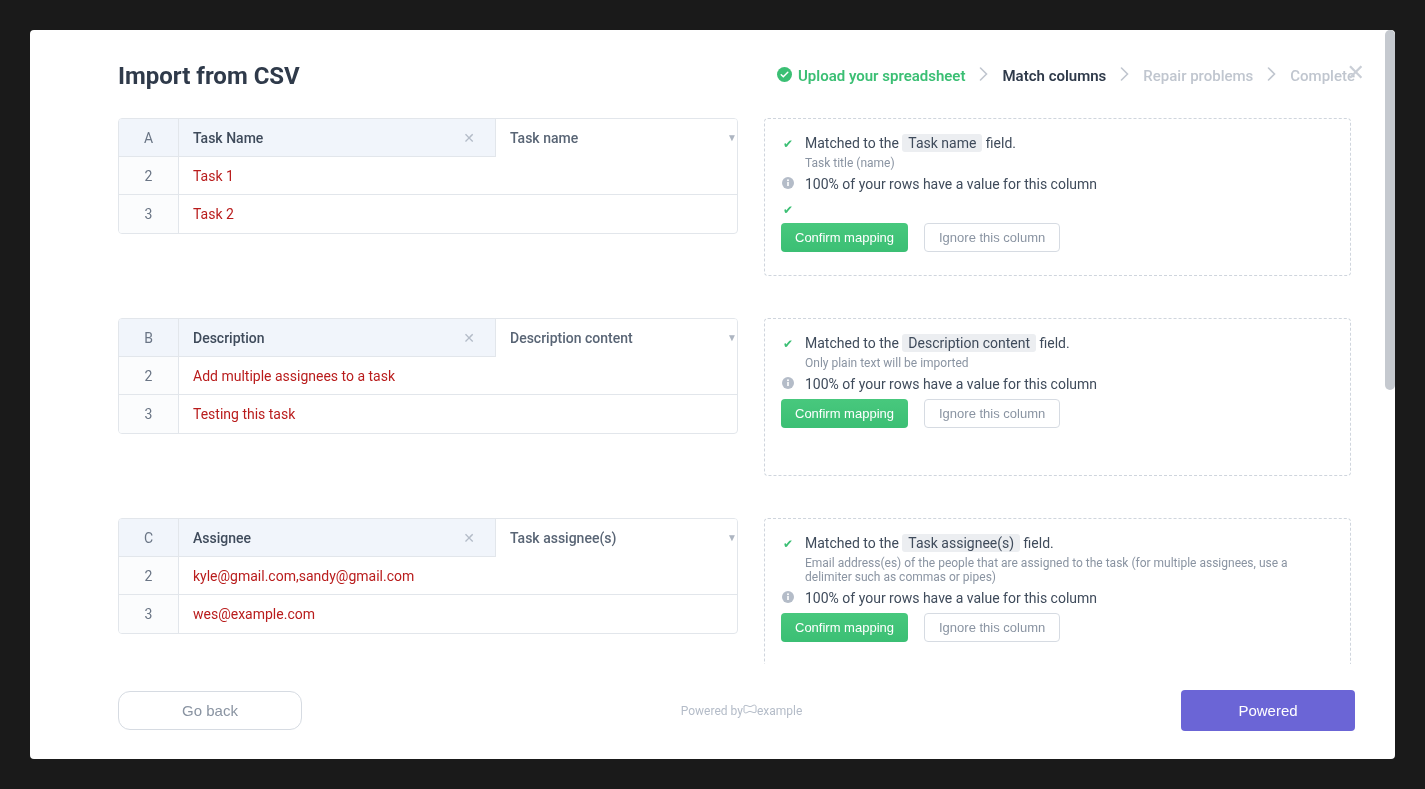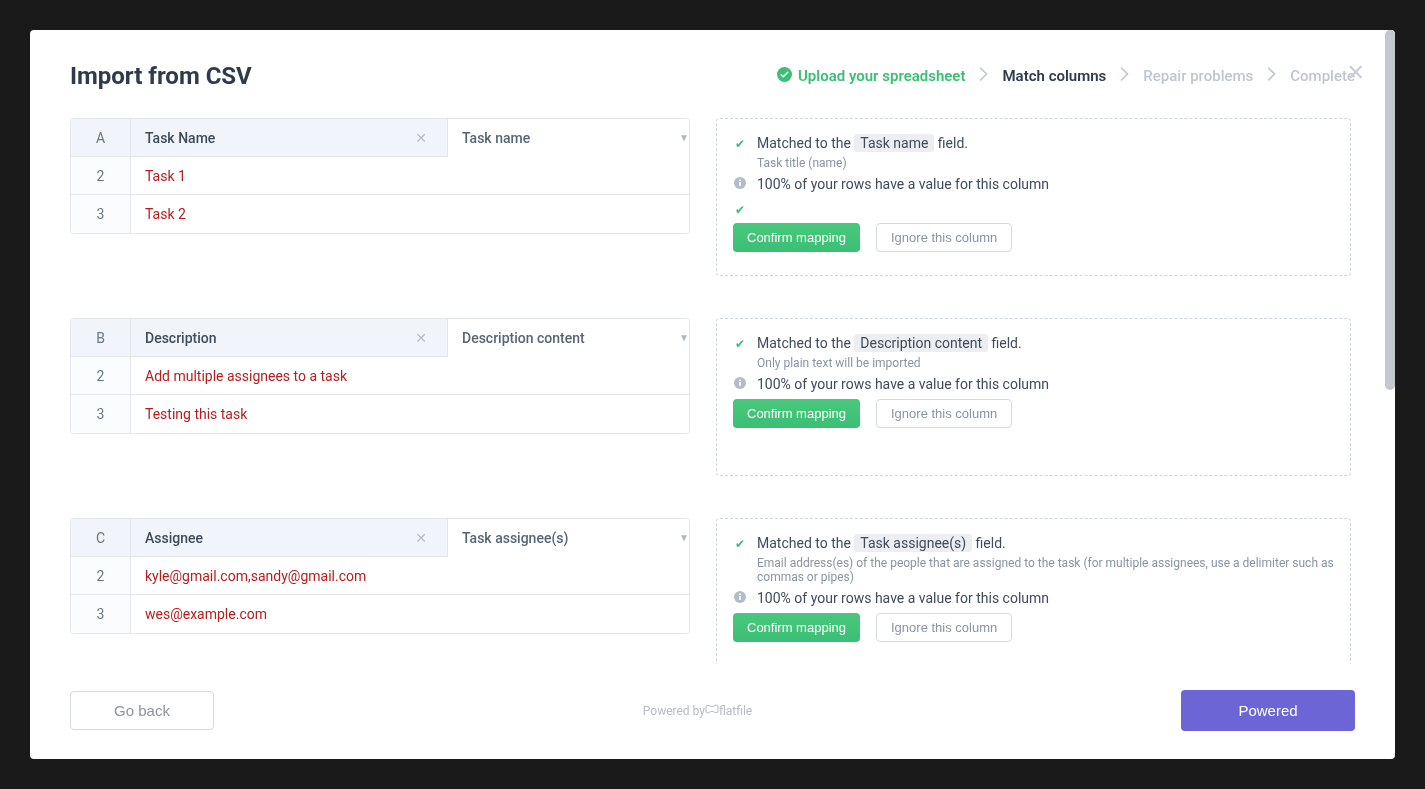--- a/index.html
+++ b/index.html
@@ -16,20 +16,21 @@
   .modal {
     position: absolute;
     top: 30px;
     left: 30px;
     right: 30px;
     bottom: 30px;
     background: #fff;
     border-radius: 4px;
     display: flex;
     flex-direction: column;
+    padding-left: 48px;
   }
   .modal-inner {
     flex: 1;
     padding: 32px 40px 0 40px;
     display: flex;
     flex-direction: column;
     min-height: 0;
   }
   .header-row {
     display: flex;
@@ -227,22 +228,22 @@
     display: flex;
     align-items: center;
     justify-content: space-between;
     padding: 16px 40px 28px 40px;
   }
   .btn-back {
     background: #fff;
     color: #8a94a2;
     border: 1px solid #d6dbe2;
     padding: 10px 0;
-    width: 144px;
-    border-radius: 4px;
+    width: 184px;
+    border-radius: 12px;
     font-size: 15px;
     cursor: pointer;
   }
   .powered {
     color: #b4bcc8;
     font-size: 12px;
     display: flex;
     align-items: center;
   }
   .btn-review {
@@ -478,18 +479,18 @@
 
   <div class="footer">
     <button class="btn-back">Go back</button>
     <div class="powered">
       <span>Powered by</span>
       <span>
         <svg width="14" height="12" viewBox="0 0 14 12">
             <path d="M1 3c3-2 5 2 8 0s4 0 4 0v6c-3 2-5-2-8 0s-4 0-4 0z" fill="none" stroke="#b4bcc8" stroke-width="1"></path>
           </svg>
       </span>
-      <span>flatfile</span>
+      <span>example</span>
     </div>
     <button class="btn-review">Powered</button>
   </div>
 </div>
 <div class="modal-scrollbar"></div>
 
 </body></html>

